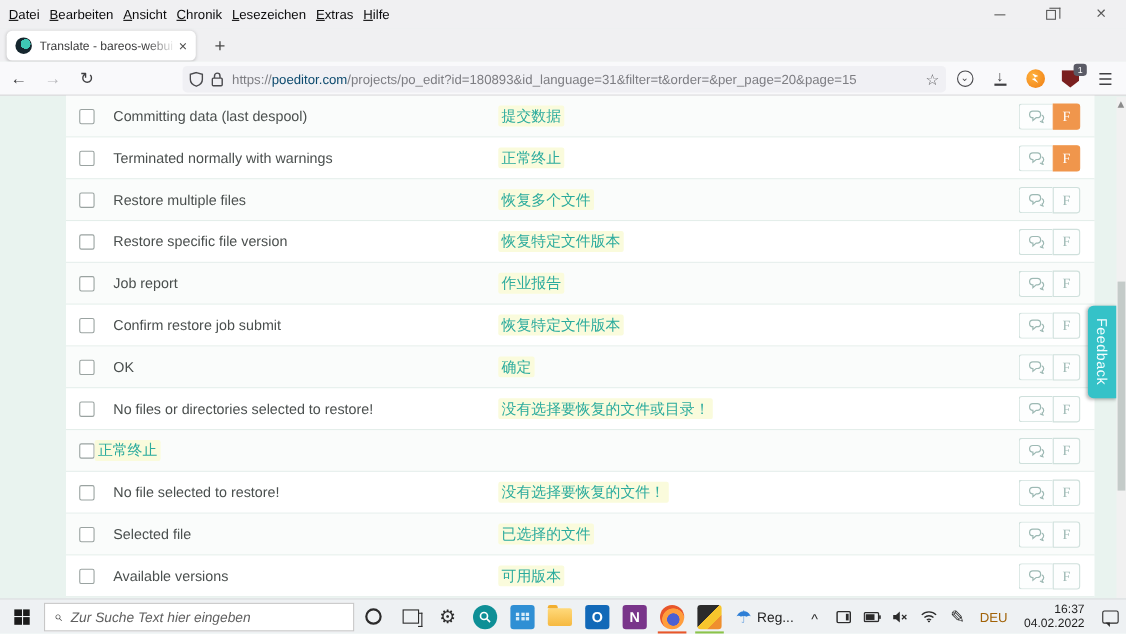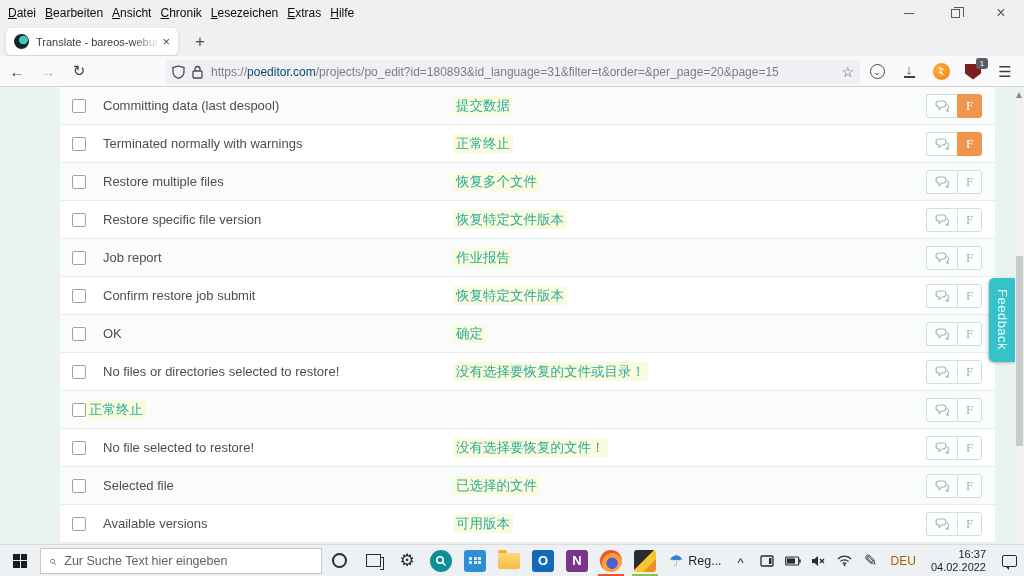--- a/index.html
+++ b/index.html
@@ -96,21 +96,21 @@
 
   
   .taskbar { position:absolute; left:0; bottom:0; width:1024px; height:32px; background:#eef1f3;
     border-top:1px solid #d9dcde; display:flex; align-items:center; }
   .start { width:40px; height:32px; display:flex; align-items:center; justify-content:center; }
   .winlogo { width:14px; height:14px; display:grid; grid-template-columns:6.5px 6.5px; gap:1px; }
   .winlogo i { background:#1b1b1b; }
   .searchbox { width:282px; height:26px; background:#fff; border:1px solid #c7c7c7; display:flex;
     align-items:center; padding:0 8px; }
   .searchbox .mag { font-size:13px; color:#444; transform:scaleX(-1); }
-  .searchbox span.ph { font-size:12.5px; color:#5f5f5f; margin-left:8px; white-space:nowrap; }
+  .searchbox span.ph { font-size:12.5px; color:#5f5f5f; margin-left:8px; white-space:nowrap;font-style:italic; }
   .tb-slot { width:34px; height:32px; display:flex; align-items:center; justify-content:center; position:relative; }
   .cortana { width:15px; height:15px; border:2px solid #2b2b2b; border-radius:50%; }
   .taskview { width:15px; height:13px; border:1.5px solid #2b2b2b; position:relative; }
   .taskview::before { content:""; position:absolute; right:-4px; top:2px; width:3px; height:11px;
     border-top:1.5px solid #2b2b2b; border-bottom:1.5px solid #2b2b2b; border-right:1.5px solid #2b2b2b; }
   .gear { font-size:17px; color:#2b2b2b; }
   .tile { width:22px; height:22px; border-radius:3px; display:flex; align-items:center; justify-content:center;
     color:#fff; font-size:13px; font-weight:bold; }
   .t-teal { border-radius:50%; background:#0e8f96; }
   .t-teal svg { display:block; }

